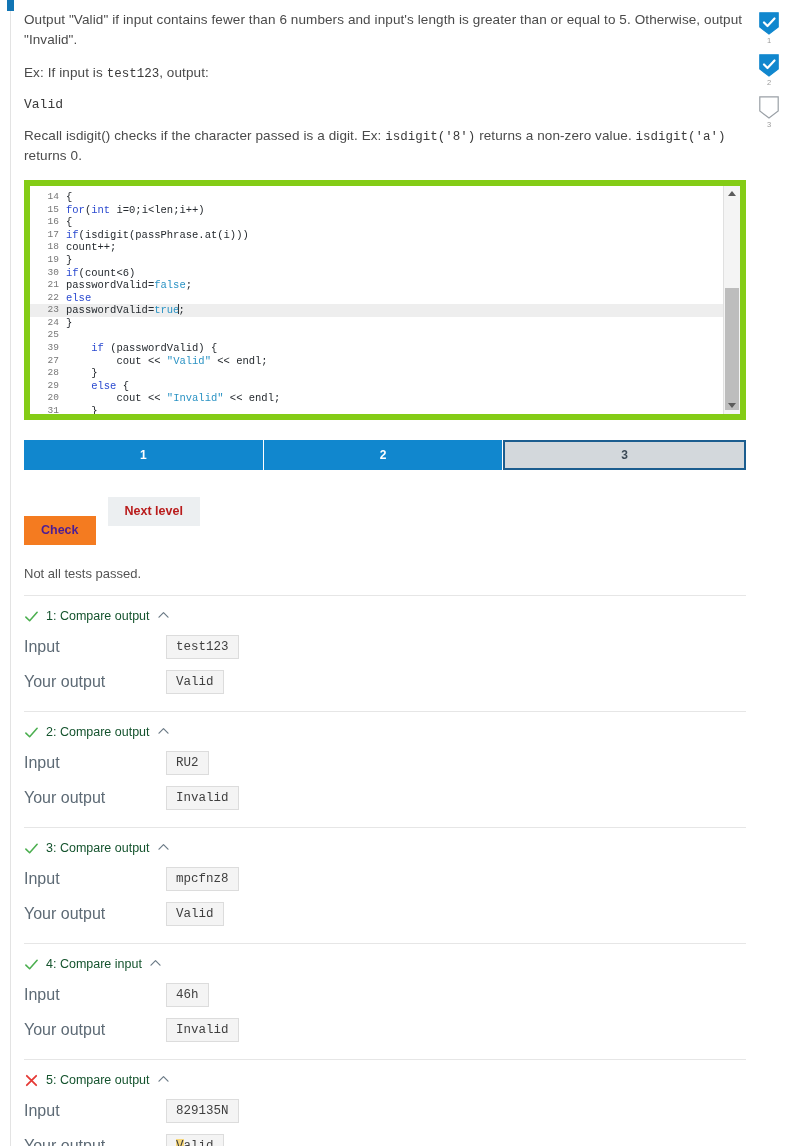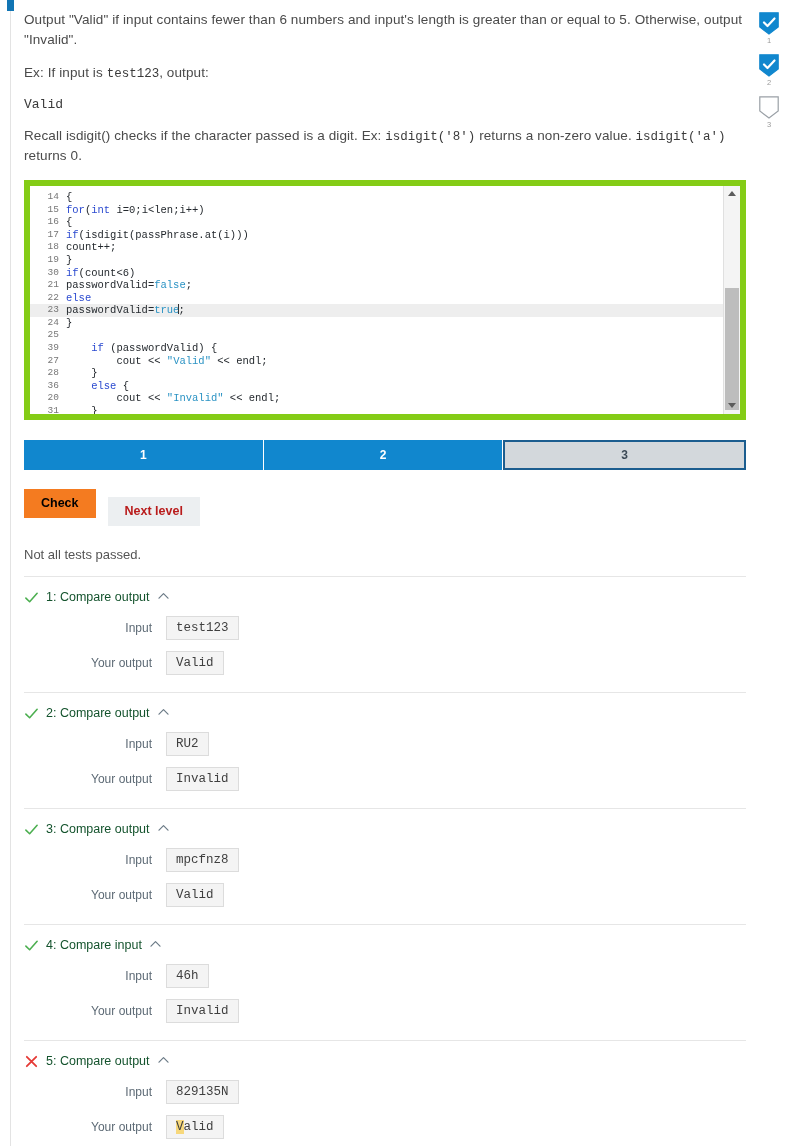--- a/index.html
+++ b/index.html
@@ -138,21 +138,21 @@
   }
 
   
   .actions { margin-top: 19px; display: flex; gap: 12px; }
   .btn {
     font-size: 12.5px; font-weight: bold;
     border: none; padding: 0 17px; height: 29px;
     display: flex; align-items: center; justify-content: center;
     cursor: pointer; font-family: "Liberation Sans", sans-serif;
   }
-  .btn-check { background: #f47b20; color: #000000; }
+  .btn-check { background: #f47b20; color: #4c1d95; margin-top: 27px; }
   .btn-next  { background: #eceff1; color: #b91c1c; cursor: default; margin-top: 8px; }
 
   
   .result-msg {
     margin-top: 21px; font-size: 13px; color: #545454;
   }
   .divider {
     height: 1px; background: #e6e6e6; margin-top: 14px; width: 722px;
   }
   .test { padding-top: 0; }
@@ -168,22 +168,22 @@
   }
   .diff-note {
     font-size: 12.5px; color: #555; margin: 14px 0 0 26px;
   }
   .rows { margin-top: 4px; }
   .row {
     display: flex; align-items: center;
     margin-top: 11px;
   }
   .row-label {
-    width: 142px; text-align: right; padding-right: 14px;
-    font-size: 12px; color: #5d6a75;
+    width: 142px; text-align: left; padding-right: 14px;
+    font-size: 16px; color: #5d6a75;
   }
   .val {
     font-family: "Liberation Mono", monospace;
     font-size: 12.5px; color: #3f3f3f;
     background: #f4f4f4; border: 1px solid #dcdcdc;
     padding: 4px 9px; display: inline-block; white-space: pre;
   }
   .hl { background: #f7d87c; }
   .test-pad { height: 17px; }
 </style>
@@ -243,21 +243,21 @@
           <div class="cline"><span class="lnum">19</span><span class="ctext"><span>}</span></span></div>
           <div class="cline"><span class="lnum">30</span><span class="ctext"><span class="kw">if</span><span>(count&lt;6)</span></span></div>
           <div class="cline"><span class="lnum">21</span><span class="ctext"><span>passwordValid=</span><span class="lit">false</span><span>;</span></span></div>
           <div class="cline"><span class="lnum">22</span><span class="ctext"><span class="kw">else</span></span></div>
           <div class="cline active"><span class="lnum">23</span><span class="ctext"><span>passwordValid=</span><span class="lit">true</span><span class="caret"></span><span>;</span></span></div>
           <div class="cline"><span class="lnum">24</span><span class="ctext"><span>}</span></span></div>
           <div class="cline"><span class="lnum">25</span><span class="ctext"><span></span></span></div>
           <div class="cline"><span class="lnum">39</span><span class="ctext"><span>    </span><span class="kw">if</span><span> (passwordValid) {</span></span></div>
           <div class="cline"><span class="lnum">27</span><span class="ctext"><span>        cout &lt;&lt; </span><span class="str">"Valid"</span><span> &lt;&lt; endl;</span></span></div>
           <div class="cline"><span class="lnum">28</span><span class="ctext"><span>    }</span></span></div>
-          <div class="cline"><span class="lnum">36</span><span class="ctext"><span>    </span><span class="kw">else</span><span> {</span></span></div>
+          <div class="cline"><span class="lnum">29</span><span class="ctext"><span>    </span><span class="kw">else</span><span> {</span></span></div>
           <div class="cline"><span class="lnum">20</span><span class="ctext"><span>        cout &lt;&lt; </span><span class="str">"Invalid"</span><span> &lt;&lt; endl;</span></span></div>
           <div class="cline"><span class="lnum">31</span><span class="ctext"><span>    }</span></span></div>
           <div class="cline"><span class="lnum">32</span><span class="ctext"><span></span></span></div>
         </div>
       <div class="sbar">
         <div class="sbtn up">
             <div class="arrow-up"></div>
           </div>
         <div class="sthumb"></div>
         <div class="sbtn down">

